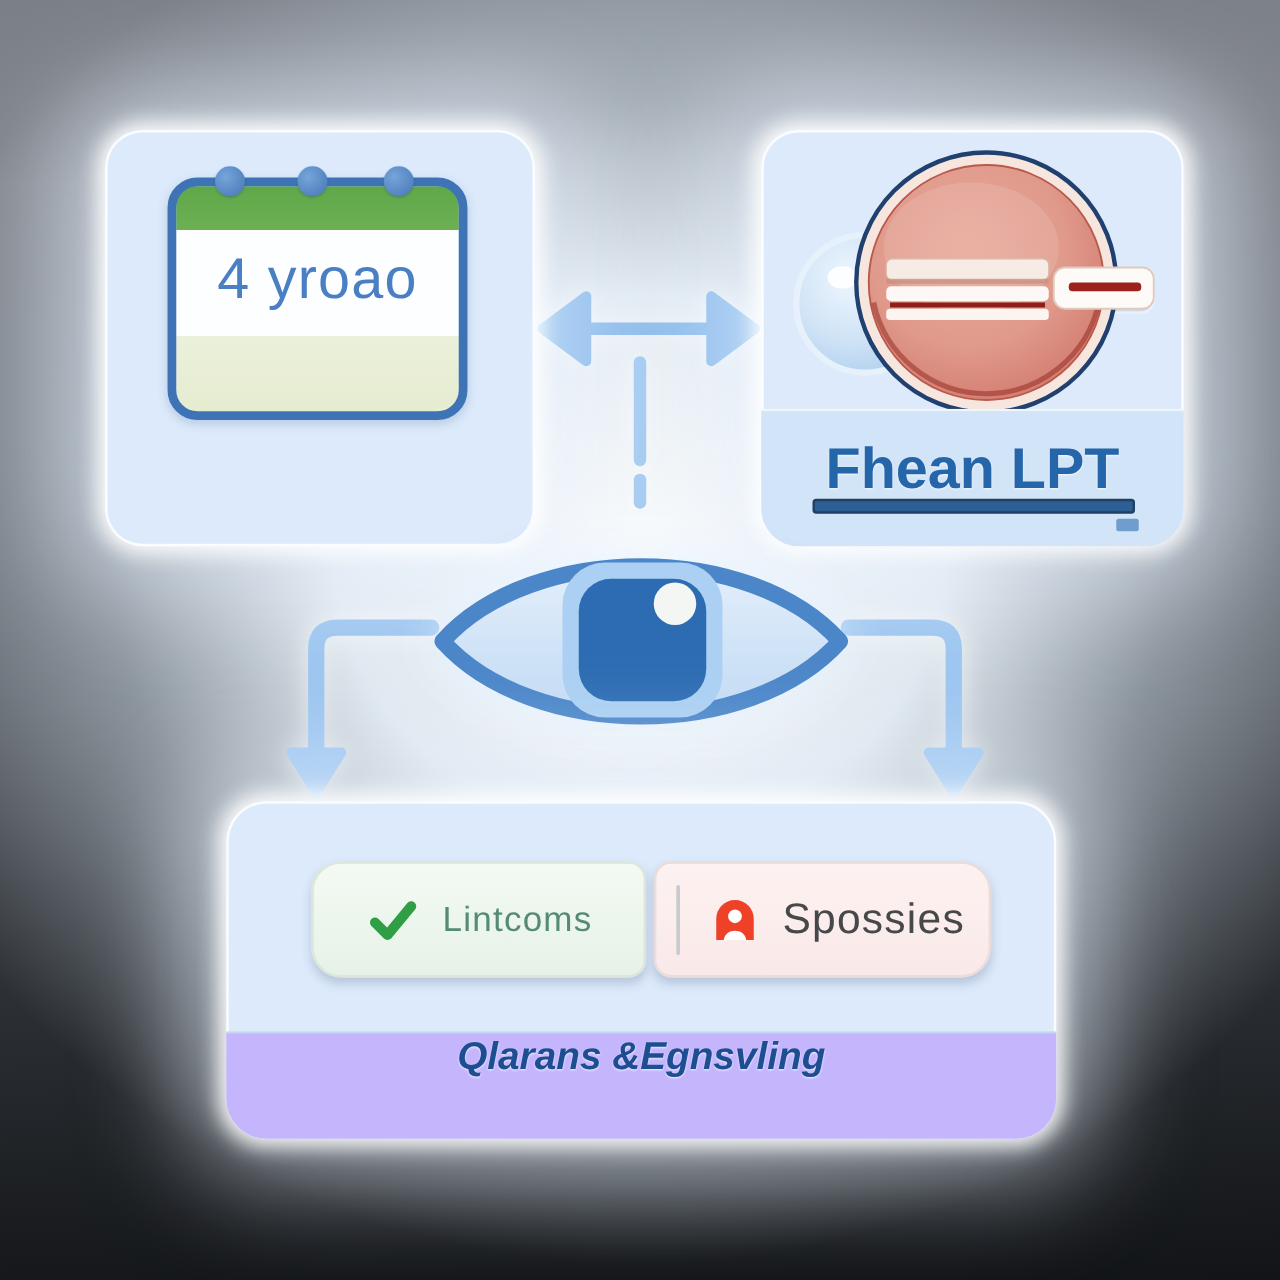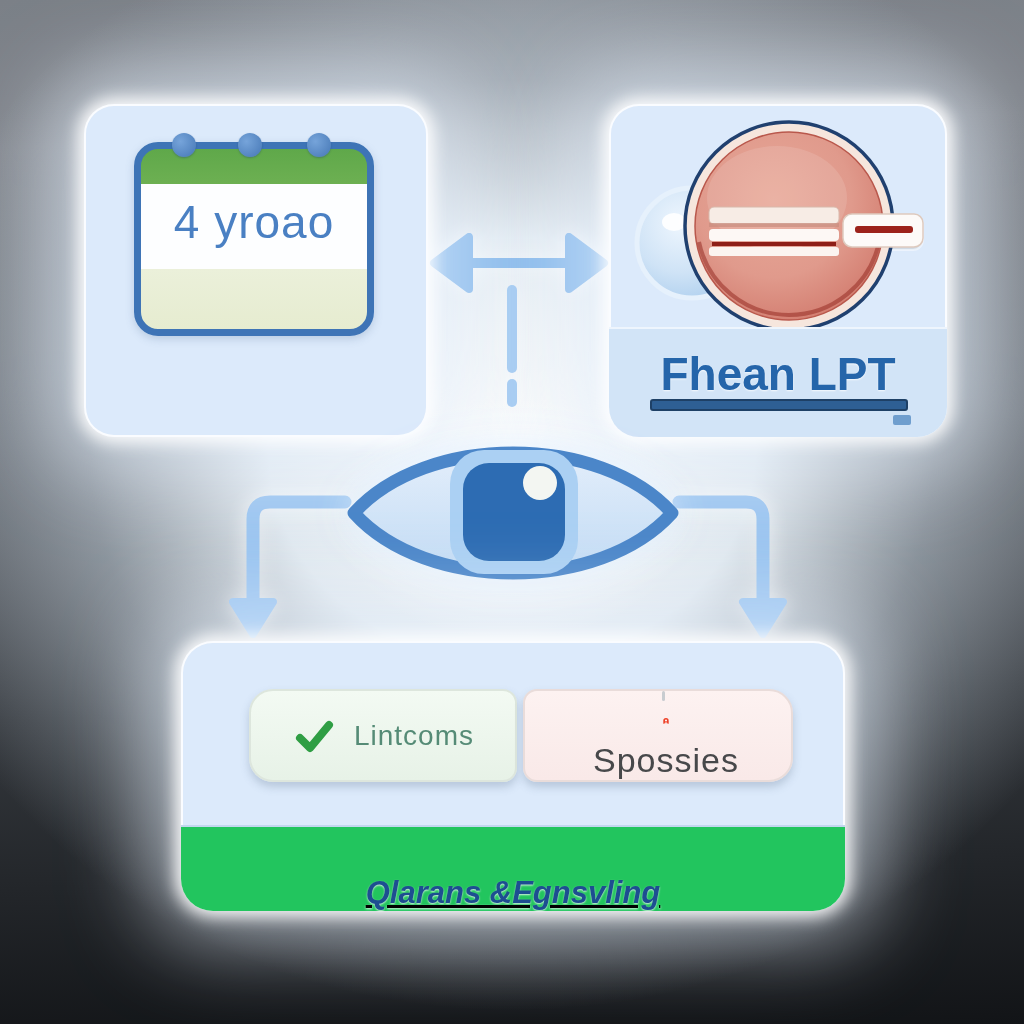--- a/index.html
+++ b/index.html
@@ -50,27 +50,27 @@
   .dish-svg{position:absolute;left:8px;top:4px;}
   
   .btn-row{position:absolute;left:66px;top:46px;display:flex;gap:6px;}
   .pill-button{height:93px;display:flex;align-items:center;
     border:2px solid #e3e7e3;box-shadow:0 5px 8px rgba(100,120,145,0.30);}
   .pill-left{width:268px;border-radius:24px 14px 14px 24px;
     background:linear-gradient(180deg,#f3faf3,#e7f2e7);border-color:#dde6dd;
     justify-content:center;gap:18px;}
   .pill-right{width:270px;border-radius:14px 24px 24px 14px;
     background:linear-gradient(180deg,#fdf2f1,#f9e9e8);border-color:#e9dcda;
-    justify-content:flex-start;gap:16px;padding-left:16px;flex-direction:column;}
+    justify-content:flex-start;gap:16px;padding-left:16px;}
   .v-divider{width:3px;height:56px;background:#c8ccd0;border-radius:2px;margin-right:6px;}
   .btn-label-green{font-size:28px;color:#558b76;letter-spacing:1px;}
   .btn-label-gray{font-size:34px;color:#47484a;letter-spacing:1px;}
   .bc-lower{position:absolute;left:-2px;right:-2px;bottom:-2px;height:86px;
-    background:#22c55e;border-top:2px solid #c2d7ee;border-radius:0 0 32px 32px;
-    display:flex;align-items:flex-end;justify-content:center;text-decoration:underline;}
+    background:#c4b5fd;border-top:2px solid #c2d7ee;border-radius:0 0 32px 32px;
+    display:flex;align-items:flex-start;justify-content:center;}
   .caption{font-size:31px;font-weight:bold;font-style:italic;color:#1d4e91;
     text-shadow:0 1px 2px rgba(255,255,255,0.8);}
   
   .arrows-svg{position:absolute;left:0;top:0;pointer-events:none;
     filter:drop-shadow(0 0 10px rgba(255,255,255,0.65));}
   .eye-svg{position:absolute;left:346px;top:424px;
     filter:drop-shadow(0 0 20px rgba(225,240,255,0.95));}
 </style>
 </head>
 <body>

